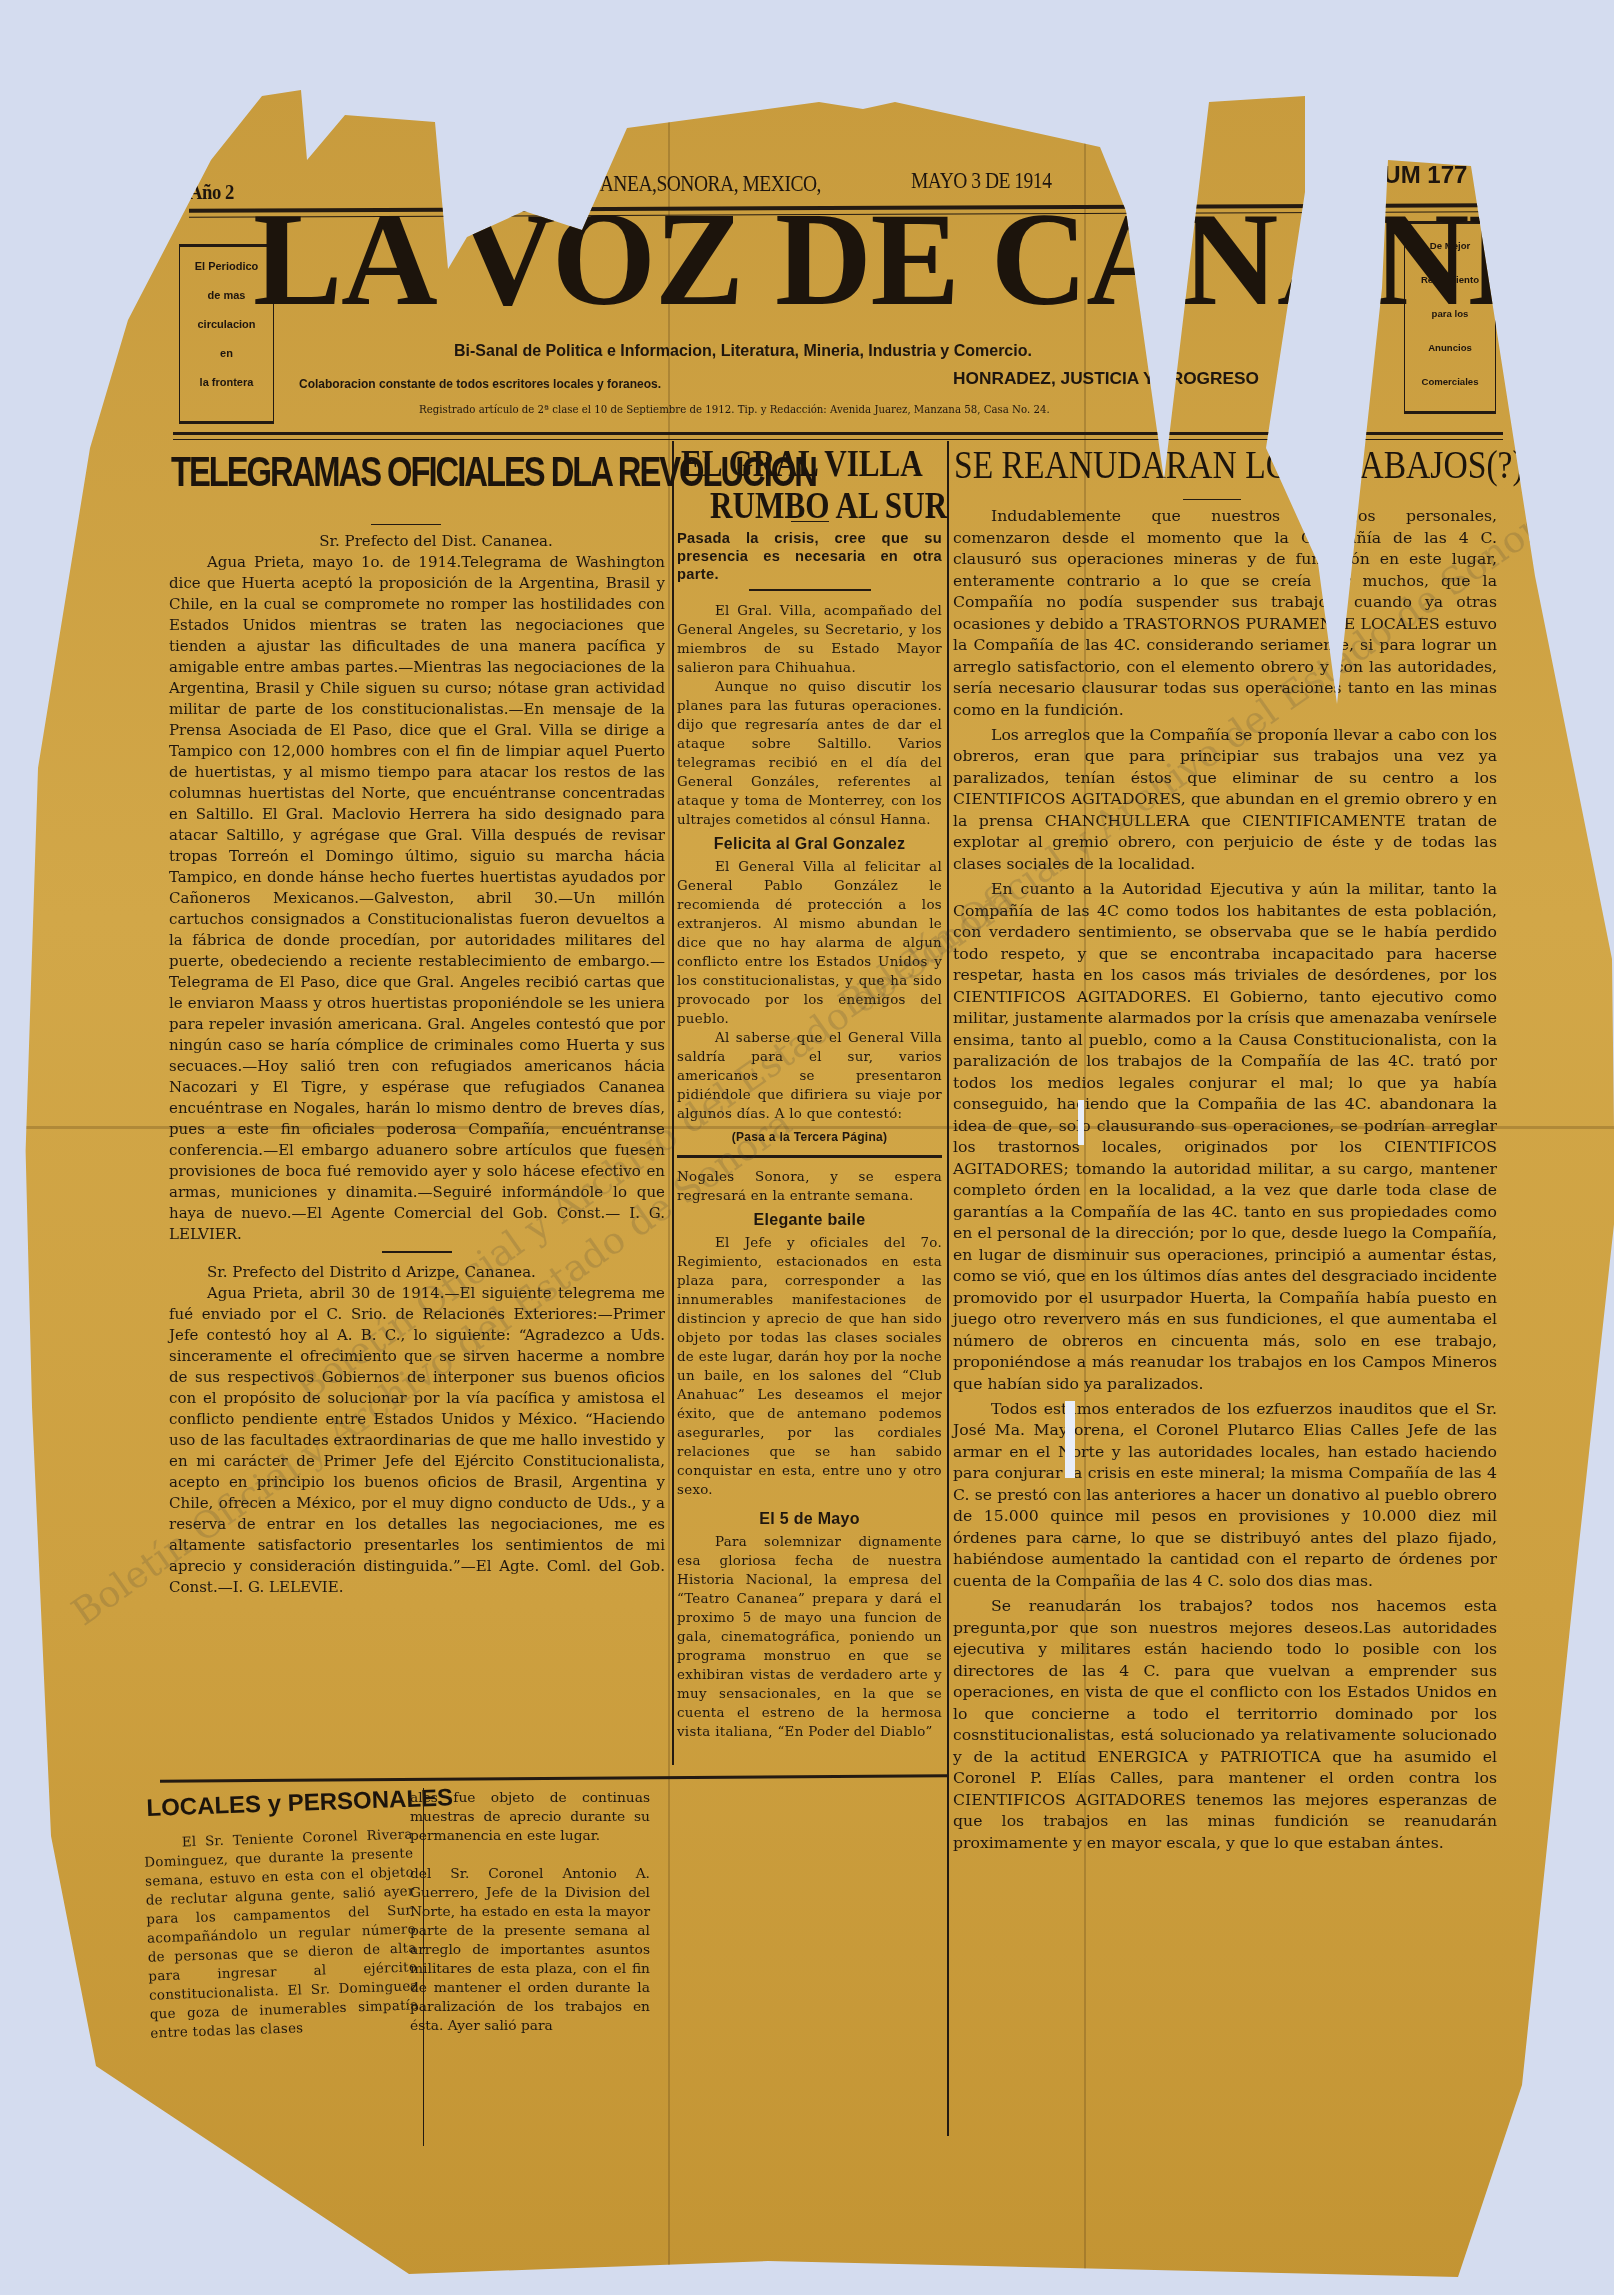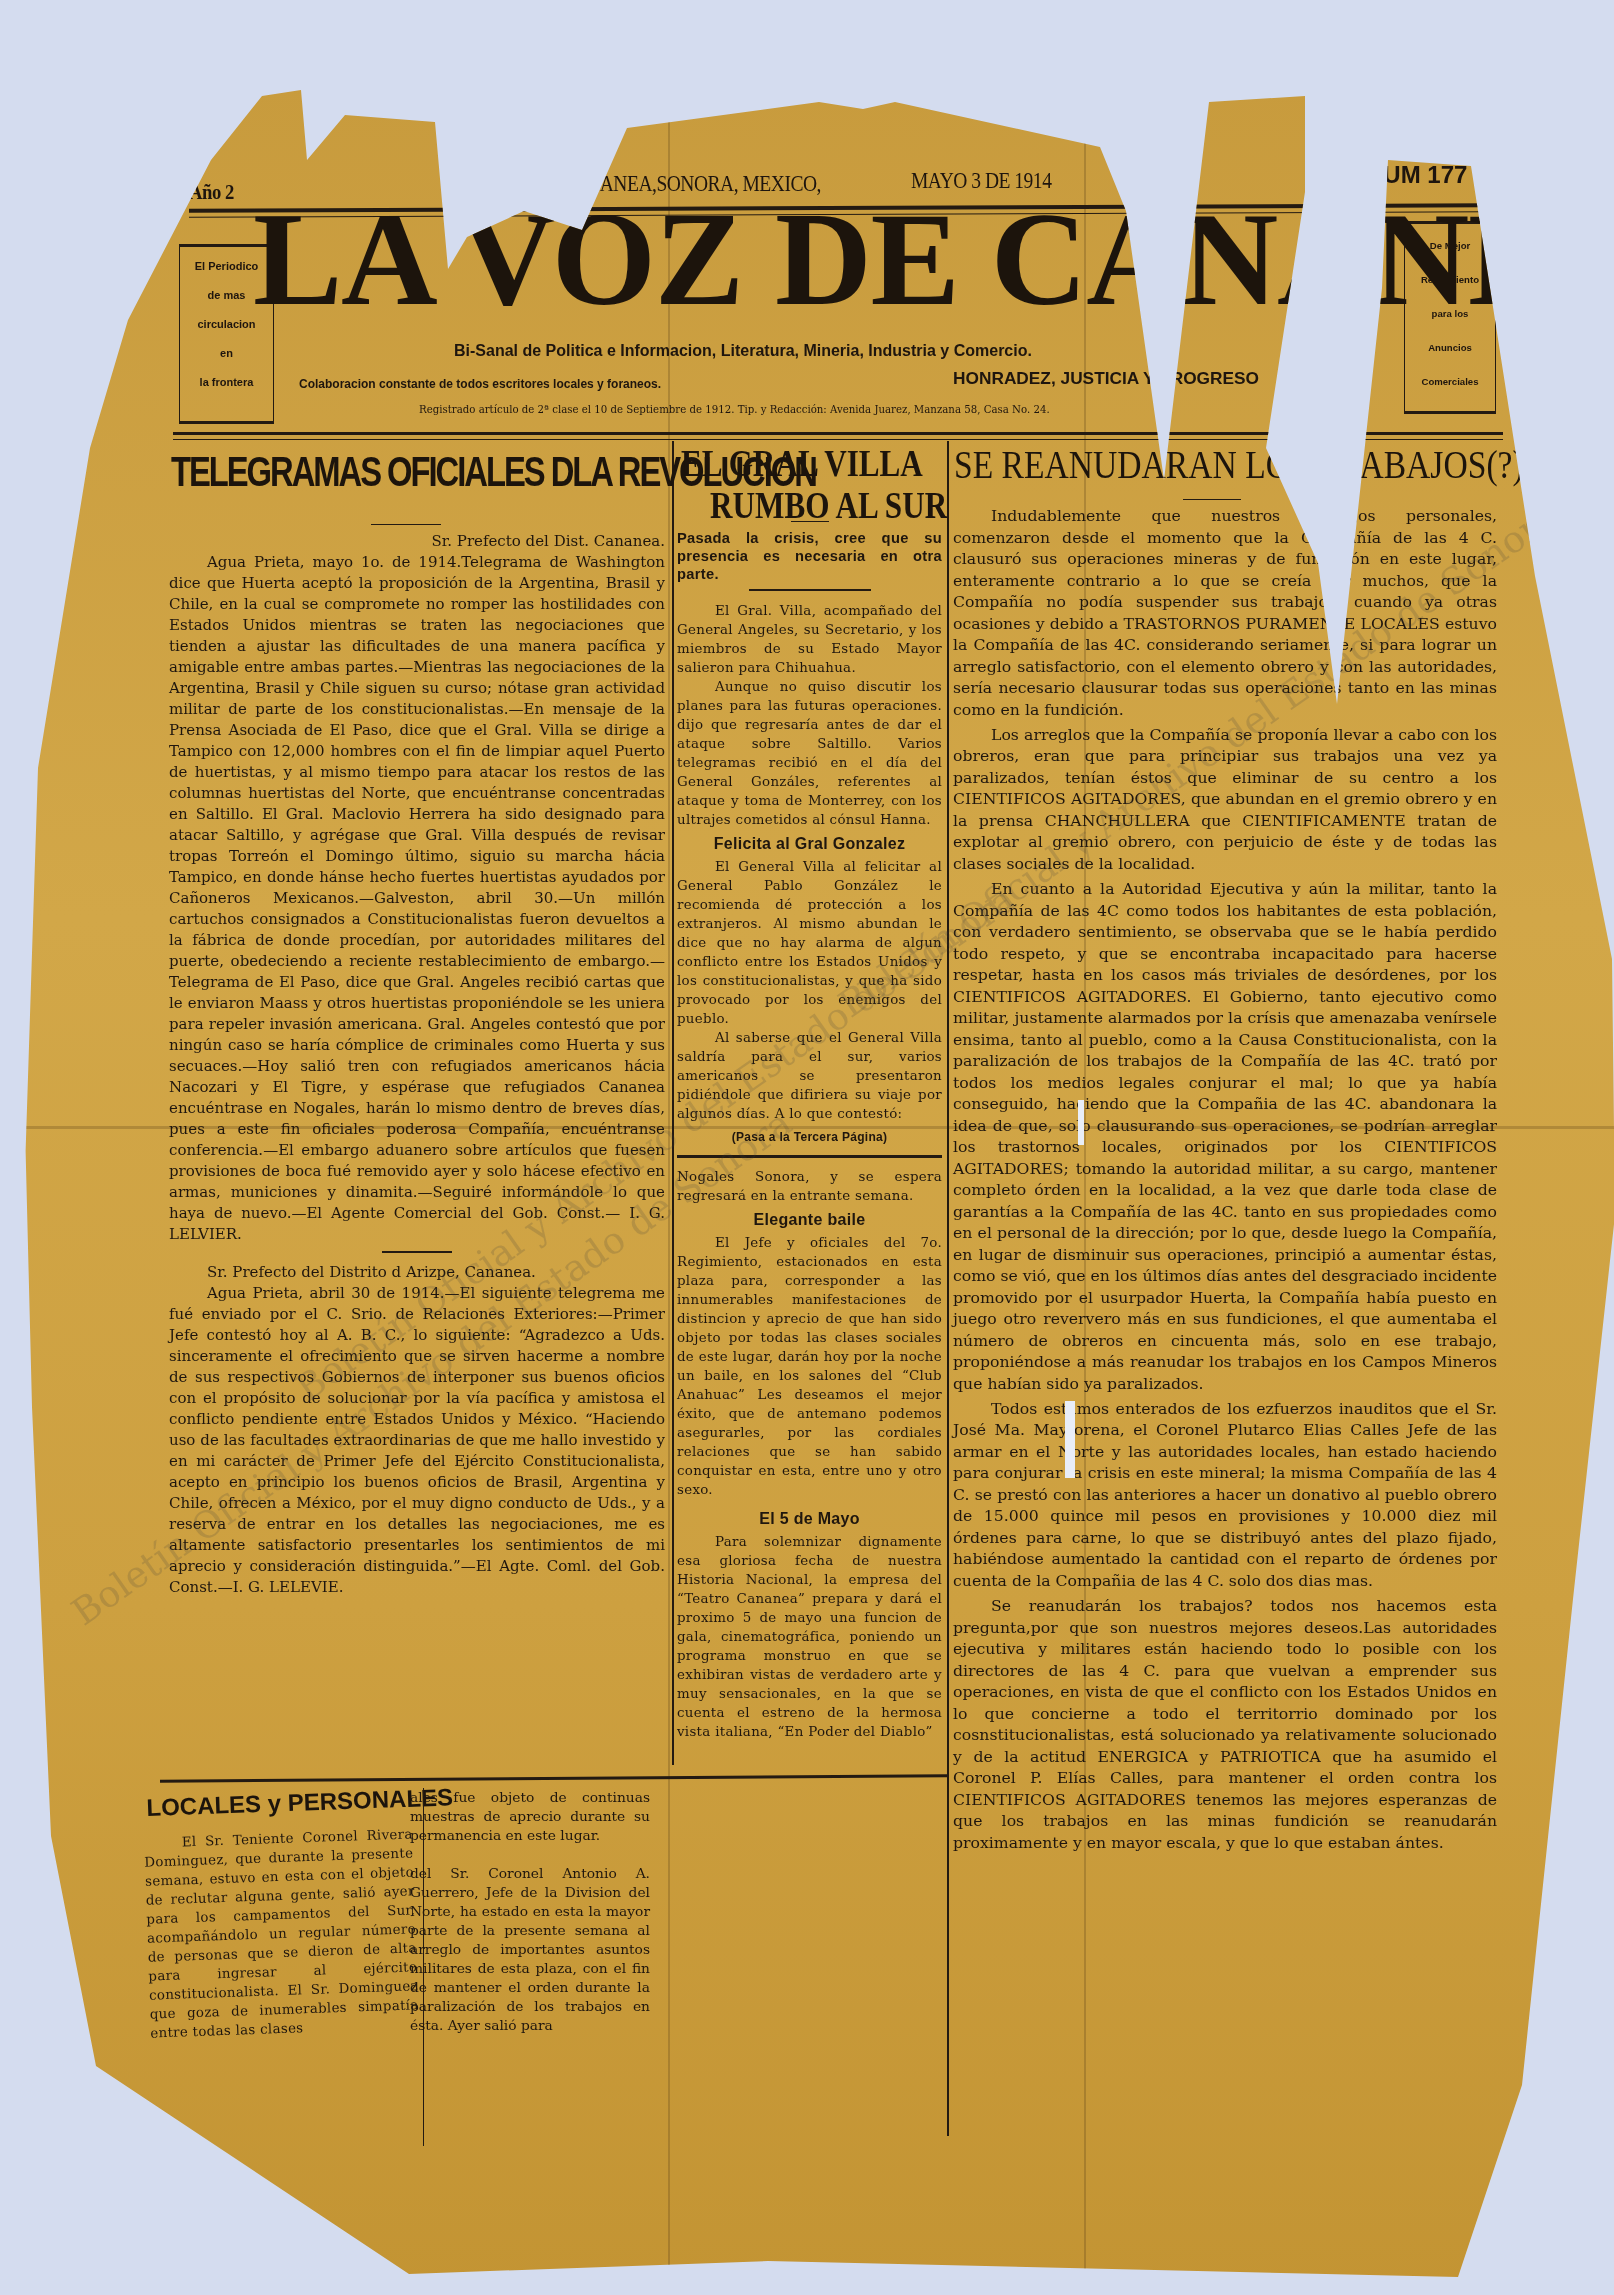--- a/index.html
+++ b/index.html
@@ -42,21 +42,21 @@
     white-space:nowrap; transform-origin:left top;
   }
   .col {
     position:absolute; font-family:"DejaVu Serif", serif; font-size:15px; line-height:21px;
     text-align:justify; color:#1f160e;
   }
   .col p { margin:0; text-indent:38px; }
   .col p.noindent { text-indent:0; }
   .col-mid { font-size:13.4px; line-height:19px; letter-spacing:0.3px; }
   .subhead { font-family:"Liberation Sans", sans-serif; font-weight:bold; text-align:center; font-size:16px; line-height:23px; margin:2.6px 0; }
-  .center { text-align:right; }
+  .center { text-align:center; }
   .vrule { position:absolute; width:1.9px; background:#231a12; }
   .hand { position:absolute; font-family:"DejaVu Serif", serif; font-style:italic; color:rgba(70,60,55,0.55); font-size:45px; }
   .watermark { position:absolute; font-family:"DejaVu Serif", serif; color:rgba(60,60,60,0.18); font-size:37px; white-space:nowrap; transform:rotate(-35deg); transform-origin:left top; pointer-events:none; }
   .tear { position:absolute; background:#e9eef8; }
 </style>
 </head>
 <body>
 
 <div class="paper">
 

